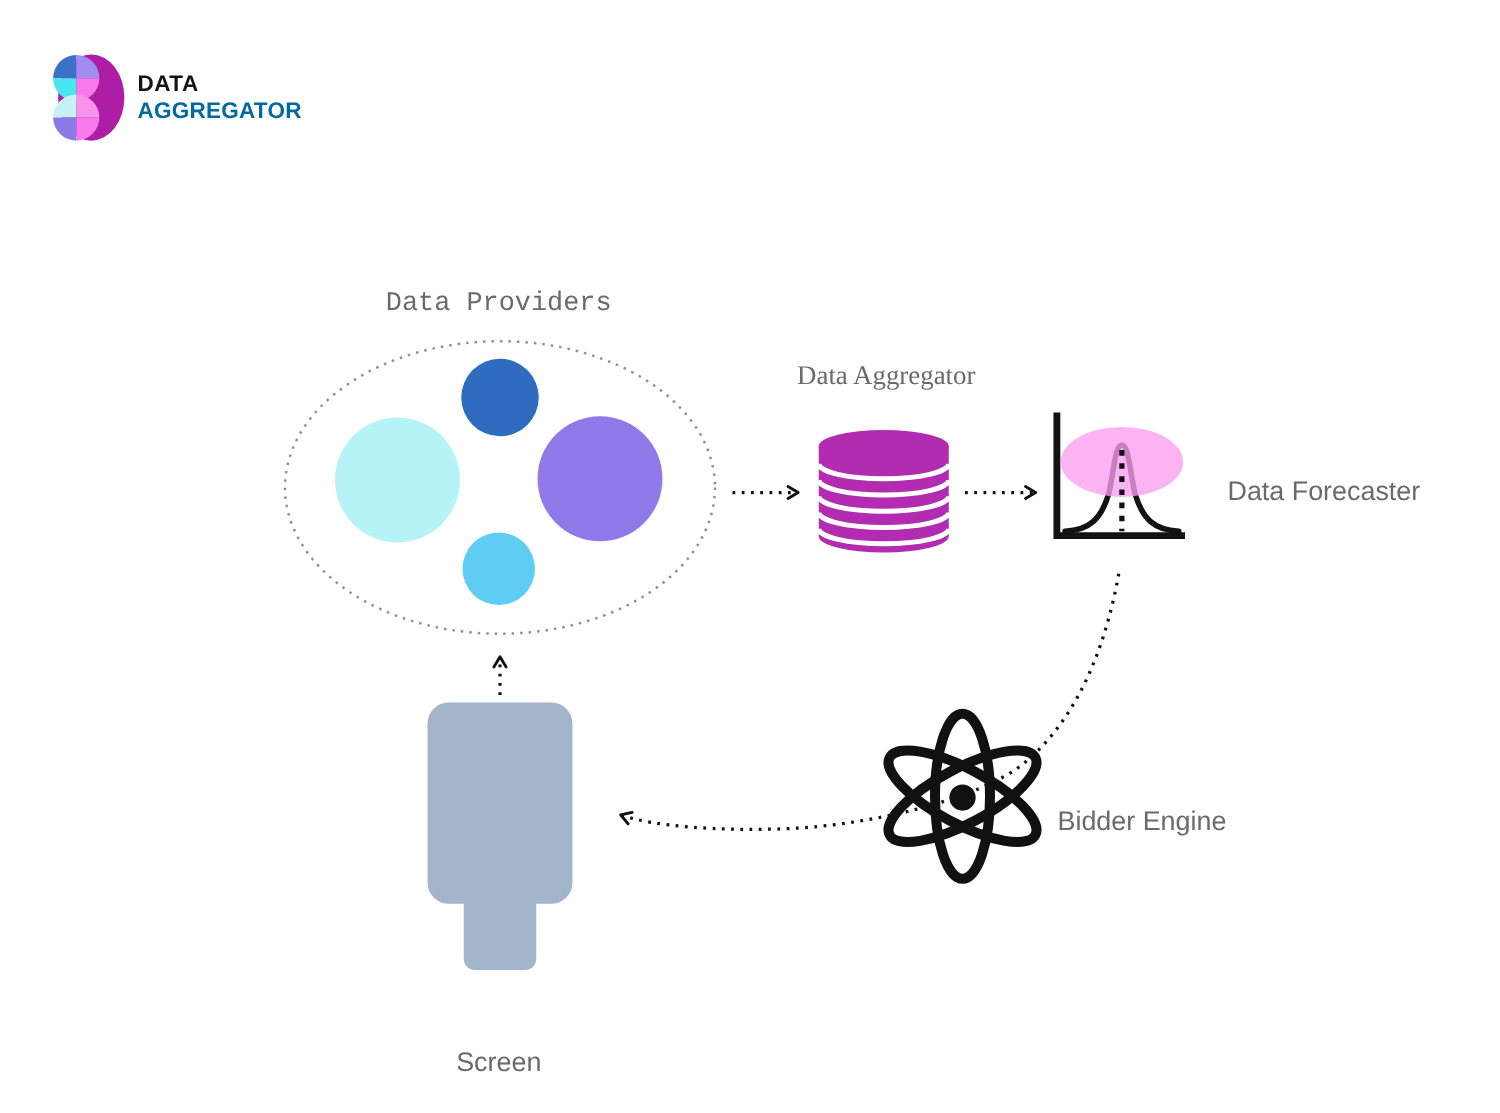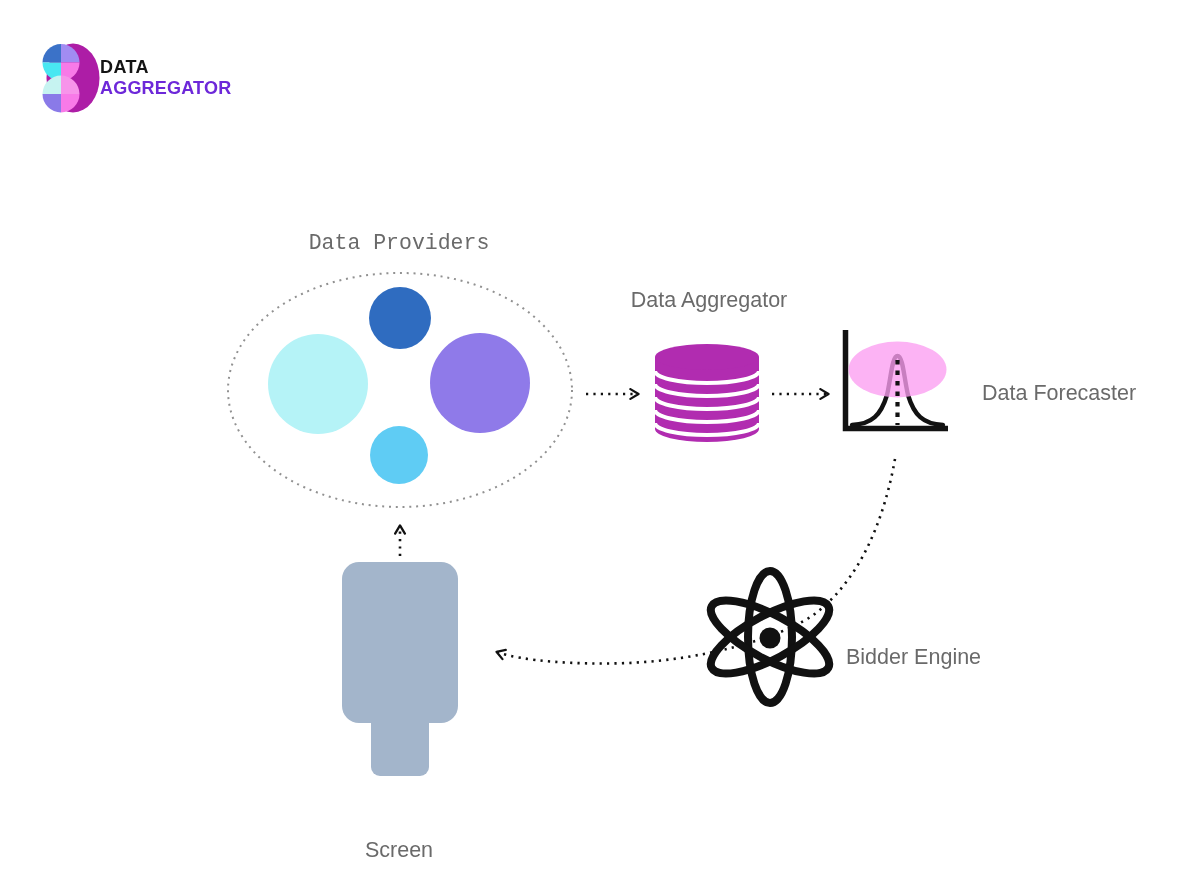--- a/index.html
+++ b/index.html
@@ -5,29 +5,29 @@
   html,body{margin:0;padding:0;background:#ffffff;}
   .stage{
     position:relative;
     width:1200px;height:890px;
     background:#ffffff;
     font-family:"Liberation Sans", sans-serif;
     overflow:hidden;
   }
   .logo{
     position:absolute;left:42px;top:43px;
-    display:flex;gap:0;
+    display:flex;gap:10px;
   }
   .logo-text{display:flex;flex-direction:column;justify-content:center;}
   .logo-line1{
     font-size:18px;font-weight:800;color:#141414;
     letter-spacing:.4px;line-height:21px;
   }
   .logo-line2{
-    font-size:18px;font-weight:700;color:#6d28d9;
+    font-size:18px;font-weight:700;color:#0369a1;
     letter-spacing:.2px;line-height:21px;
   }
   .diagram-svg{position:absolute;left:0;top:0;}
   .lbl{
     position:absolute;
     color:#6a6a6a;
     font-size:21.5px;
     line-height:25px;
     white-space:nowrap;
   }
@@ -103,18 +103,18 @@
       <circle cx="770" cy="638" r="10.5" fill="#111111"></circle>
     </g>
 
     <g>
       <rect x="371" y="700" width="58" height="76" rx="9" fill="#a3b5cb"></rect>
       <rect x="342" y="562" width="116" height="161" rx="17" fill="#a3b5cb"></rect>
     </g>
   </svg>
 
   <div class="lbl centered" style="left:279px;top:231px;font-family:Liberation Mono, monospace;">Data Providers</div>
-  <div class="lbl centered" style="left:589px;top:288px;">Data Aggregator</div>
+  <div class="lbl centered" style="left:589px;top:288px;font-family:Liberation Serif, serif;">Data Aggregator</div>
   <div class="lbl" style="left:982px;top:381px;text-align:right;">Data Forecaster</div>
   <div class="lbl" style="left:846px;top:645px;">Bidder Engine</div>
   <div class="lbl centered" style="left:279px;top:838px;">Screen</div>
 
 </div>
 
 </body></html>

